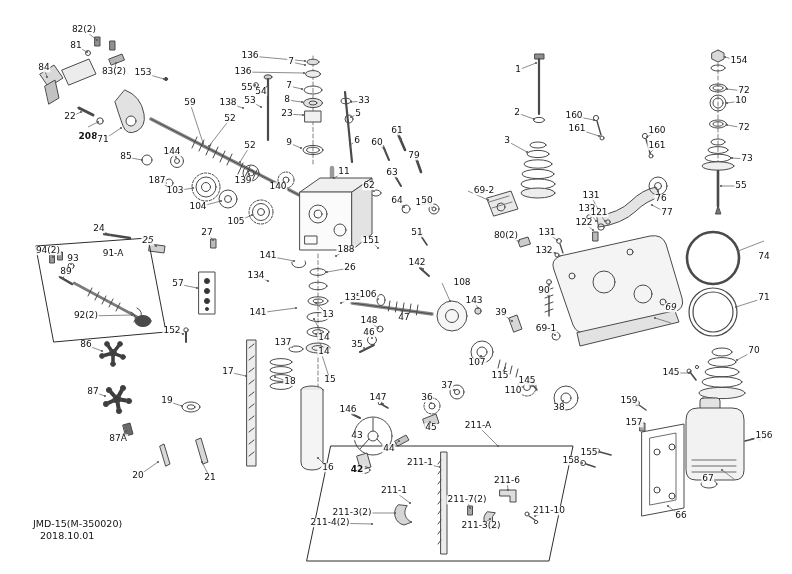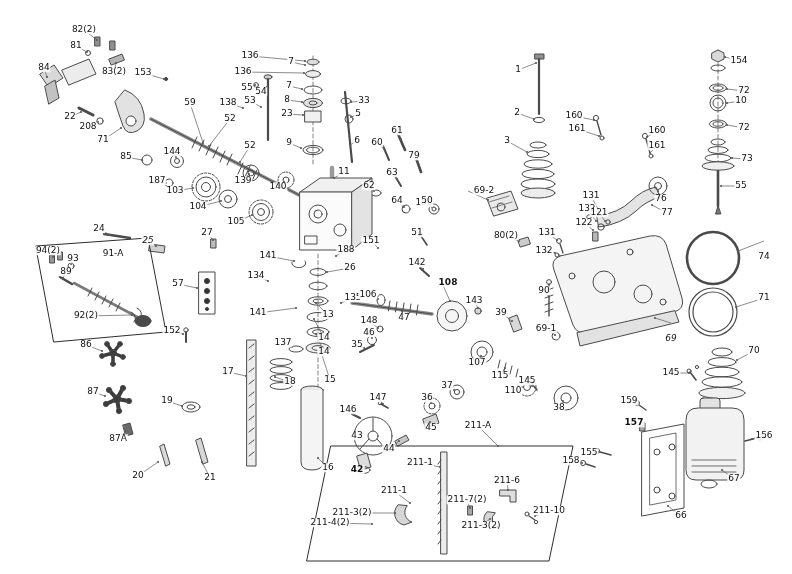--- a/index.html
+++ b/index.html
@@ -637,21 +637,21 @@
       <circle cx="668" cy="506" r="1.1"></circle>
     </svg>
 
   <div id="labels-layer">
       <span class="part-label" style="left: 84px; top: 30px;">82(2)</span>
       <span class="part-label" style="left: 76px; top: 46px;">81</span>
       <span class="part-label" style="left: 44px; top: 68px;">84</span>
       <span class="part-label" style="left: 114px; top: 72px;">83(2)</span>
       <span class="part-label" style="left: 143px; top: 73px;">153</span>
       <span class="part-label" style="left: 70px; top: 117px;">22</span>
-      <span class="part-label" style="left: 88px; top: 127px;">208</span>
+      <span class="part-label" style="left: 88px; top: 137px; font-weight: bold;">208</span>
       <span class="part-label" style="left: 103px; top: 140px;">71</span>
       <span class="part-label" style="left: 190px; top: 103px;">59</span>
       <span class="part-label" style="left: 126px; top: 157px;">85</span>
       <span class="part-label" style="left: 172px; top: 152px;">144</span>
       <span class="part-label" style="left: 157px; top: 181px;">187</span>
       <span class="part-label" style="left: 175px; top: 191px;">103</span>
       <span class="part-label" style="left: 198px; top: 207px;">104</span>
       <span class="part-label" style="left: 236px; top: 222px;">105</span>
       <span class="part-label" style="left: 243px; top: 181px;">139</span>
       <span class="part-label" style="left: 278px; top: 187px;">140</span>
@@ -732,26 +732,26 @@
       <span class="part-label" style="left: 667px; top: 213px;">77</span>
       <span class="part-label" style="left: 739px; top: 61px;">154</span>
       <span class="part-label" style="left: 744px; top: 91px;">72</span>
       <span class="part-label" style="left: 741px; top: 101px;">10</span>
       <span class="part-label" style="left: 744px; top: 128px;">72</span>
       <span class="part-label" style="left: 747px; top: 159px;">73</span>
       <span class="part-label" style="left: 741px; top: 186px;">55</span>
       <span class="part-label" style="left: 764px; top: 241px; margin-top: 16px;">74</span>
       <span class="part-label" style="left: 764px; top: 298px;">71</span>
       <span class="part-label" style="left: 754px; top: 351px;">70</span>
-      <span class="part-label" style="left: 671px; top: 339px; font-style: italic;">69</span>
+      <span class="part-label" style="left: 671px; top: 308px; font-style: italic;">69</span>
       <span class="part-label" style="left: 671px; top: 373px;">145</span>
       <span class="part-label" style="left: 544px; top: 291px;">90</span>
       <span class="part-label" style="left: 501px; top: 313px;">39</span>
       <span class="part-label" style="left: 546px; top: 329px;">69-1</span>
-      <span class="part-label" style="left: 448px; top: 283px; font-weight: bold;">108</span>
+      <span class="part-label" style="left: 462px; top: 283px;">108</span>
       <span class="part-label" style="left: 474px; top: 301px;">143</span>
       <span class="part-label" style="left: 417px; top: 263px;">142</span>
       <span class="part-label" style="left: 369px; top: 321px;">148</span>
       <span class="part-label" style="left: 369px; top: 333px;">46</span>
       <span class="part-label" style="left: 357px; top: 345px;">35</span>
       <span class="part-label" style="left: 404px; top: 318px;">47</span>
       <span class="part-label" style="left: 477px; top: 363px;">107</span>
       <span class="part-label" style="left: 500px; top: 376px;">115</span>
       <span class="part-label" style="left: 513px; top: 391px;">110</span>
       <span class="part-label" style="left: 527px; top: 381px;">145</span>
@@ -768,21 +768,25 @@
       <span class="part-label" style="left: 420px; top: 463px;">211-1</span>
       <span class="part-label" style="left: 394px; top: 491px;">211-1</span>
       <span class="part-label" style="left: 352px; top: 513px;">211-3(2)</span>
       <span class="part-label" style="left: 330px; top: 523px;">211-4(2)</span>
       <span class="part-label" style="left: 467px; top: 500px;">211-7(2)</span>
       <span class="part-label" style="left: 507px; top: 481px;">211-6</span>
       <span class="part-label" style="left: 481px; top: 526px;">211-3(2)</span>
       <span class="part-label" style="left: 549px; top: 511px;">211-10</span>
       <span class="part-label" style="left: 764px; top: 436px;">156</span>
       <span class="part-label" style="left: 589px; top: 453px;">155</span>
-      <span class="part-label" style="left: 634px; top: 423px; font-weight: bold;">157</span>
+      <span class="part-label" style="left: 634px; top: 423px;">157</span>
       <span class="part-label" style="left: 571px; top: 461px;">158</span>
       <span class="part-label" style="left: 629px; top: 401px;">159</span>
-      <span class="part-label" style="left: 734px; top: 479px;">67</span>
+      <span class="part-label" style="left: 708px; top: 479px;">67</span>
       <span class="part-label" style="left: 681px; top: 516px;">66</span>
     </div>
 
+  <div class="title-block">
+    <div>JMD-15(M-350020)</div>
+    <div class="date">2018.10.01</div>
+  </div>
 
 </div>
 
 </body></html>

